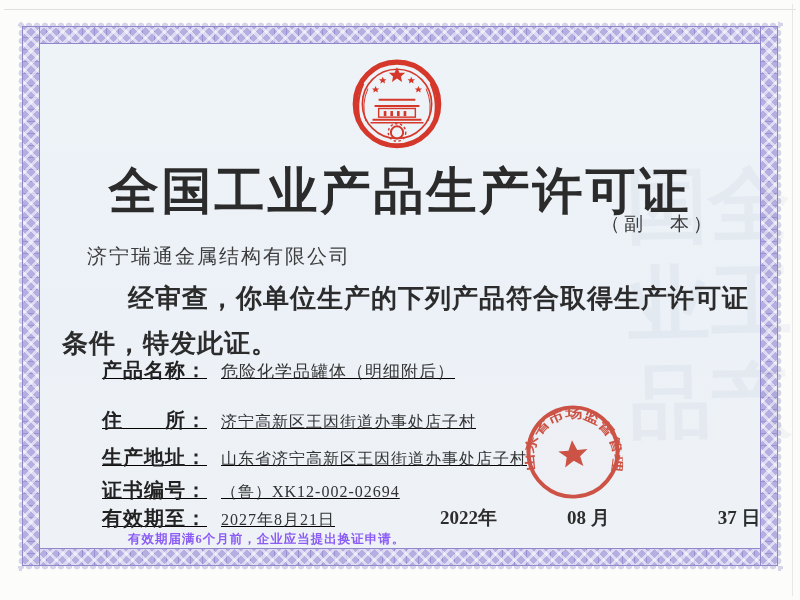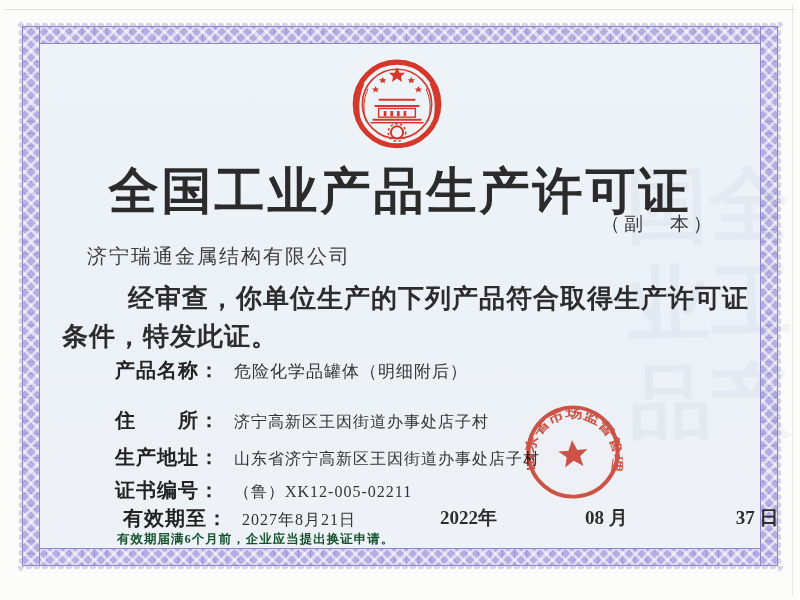--- a/index.html
+++ b/index.html
@@ -74,39 +74,39 @@
   }
   .company{
     position:absolute;left:87px;top:243px;font-size:20px;color:#3d3d3d;
     letter-spacing:2px;z-index:2;
   }
   .stmt1{
     position:absolute;left:104px;top:281px;font-size:26px;font-weight:700;
     color:#2c2c2c;letter-spacing:1px;z-index:2;margin-left:24px;
   }
   .stmt2{
-    position:absolute;left:62px;top:319px;font-size:26px;font-weight:700;
+    position:absolute;left:62px;top:326px;font-size:26px;font-weight:700;
     color:#2c2c2c;letter-spacing:1px;z-index:2;
   }
-  .row{position:absolute;left:115px;white-space:nowrap;z-index:2;}
+  .row{position:absolute;left:102px;white-space:nowrap;z-index:2;text-decoration:underline;}
   .row .lbl{font-size:20px;font-weight:700;color:#222;letter-spacing:1px;}
   .row .val{font-size:16px;color:#333;margin-left:14px;letter-spacing:1px;}
   .row-1{top:357px;}
   .row-1 .val{font-size:17px;}
   .row-2{top:407px;}
   .row-3{top:444px;}
   .row-4{top:477px;}
-  .row-5{top:505px;margin-left:8px;}
+  .row-5{top:505px;}
   .issue-date{position:absolute;top:505px;left:440px;z-index:2;white-space:nowrap;}
   .issue-date span{font-size:19px;color:#2d2d2d;font-weight:600;}
-  .issue-date .y{margin-right:88px;text-align:right;}
+  .issue-date .y{margin-right:70px;text-align:right;}
   .issue-date .m{margin-right:108px;}
   .note{
-    position:absolute;left:117px;top:531px;font-size:12.5px;font-weight:700;
-    color:#14532d;letter-spacing:1px;z-index:2;
+    position:absolute;left:128px;top:531px;font-size:12.5px;font-weight:700;
+    color:#8b5cf6;letter-spacing:1px;z-index:2;
   }
 
   .seal{
     position:absolute;left:524px;top:403px;width:98px;height:98px;z-index:5;
     opacity:.88;mix-blend-mode:multiply;transform:rotate(-5deg);
   }
 </style>
 </head>
 <body>
 
@@ -170,21 +170,21 @@
   <div class="row row-1">
     <span class="lbl">产品名称：</span><span class="val">危险化学品罐体（明细附后）</span>
   </div>
   <div class="row row-2">
     <span class="lbl">住　　所：</span><span class="val">济宁高新区王因街道办事处店子村</span>
   </div>
   <div class="row row-3">
     <span class="lbl">生产地址：</span><span class="val">山东省济宁高新区王因街道办事处店子村</span>
   </div>
   <div class="row row-4">
-    <span class="lbl">证书编号：</span><span class="val">（鲁）XK12-005-02211</span>
+    <span class="lbl">证书编号：</span><span class="val">（鲁）XK12-002-02694</span>
   </div>
   <div class="row row-5">
     <span class="lbl">有效期至：</span><span class="val">2027年8月21日</span>
   </div>
 
   <div class="issue-date">
     <span class="y">2022年</span><span class="m">08 月</span><span class="d">37 日</span>
   </div>
 
   <div class="note">有效期届满6个月前，企业应当提出换证申请。</div>

